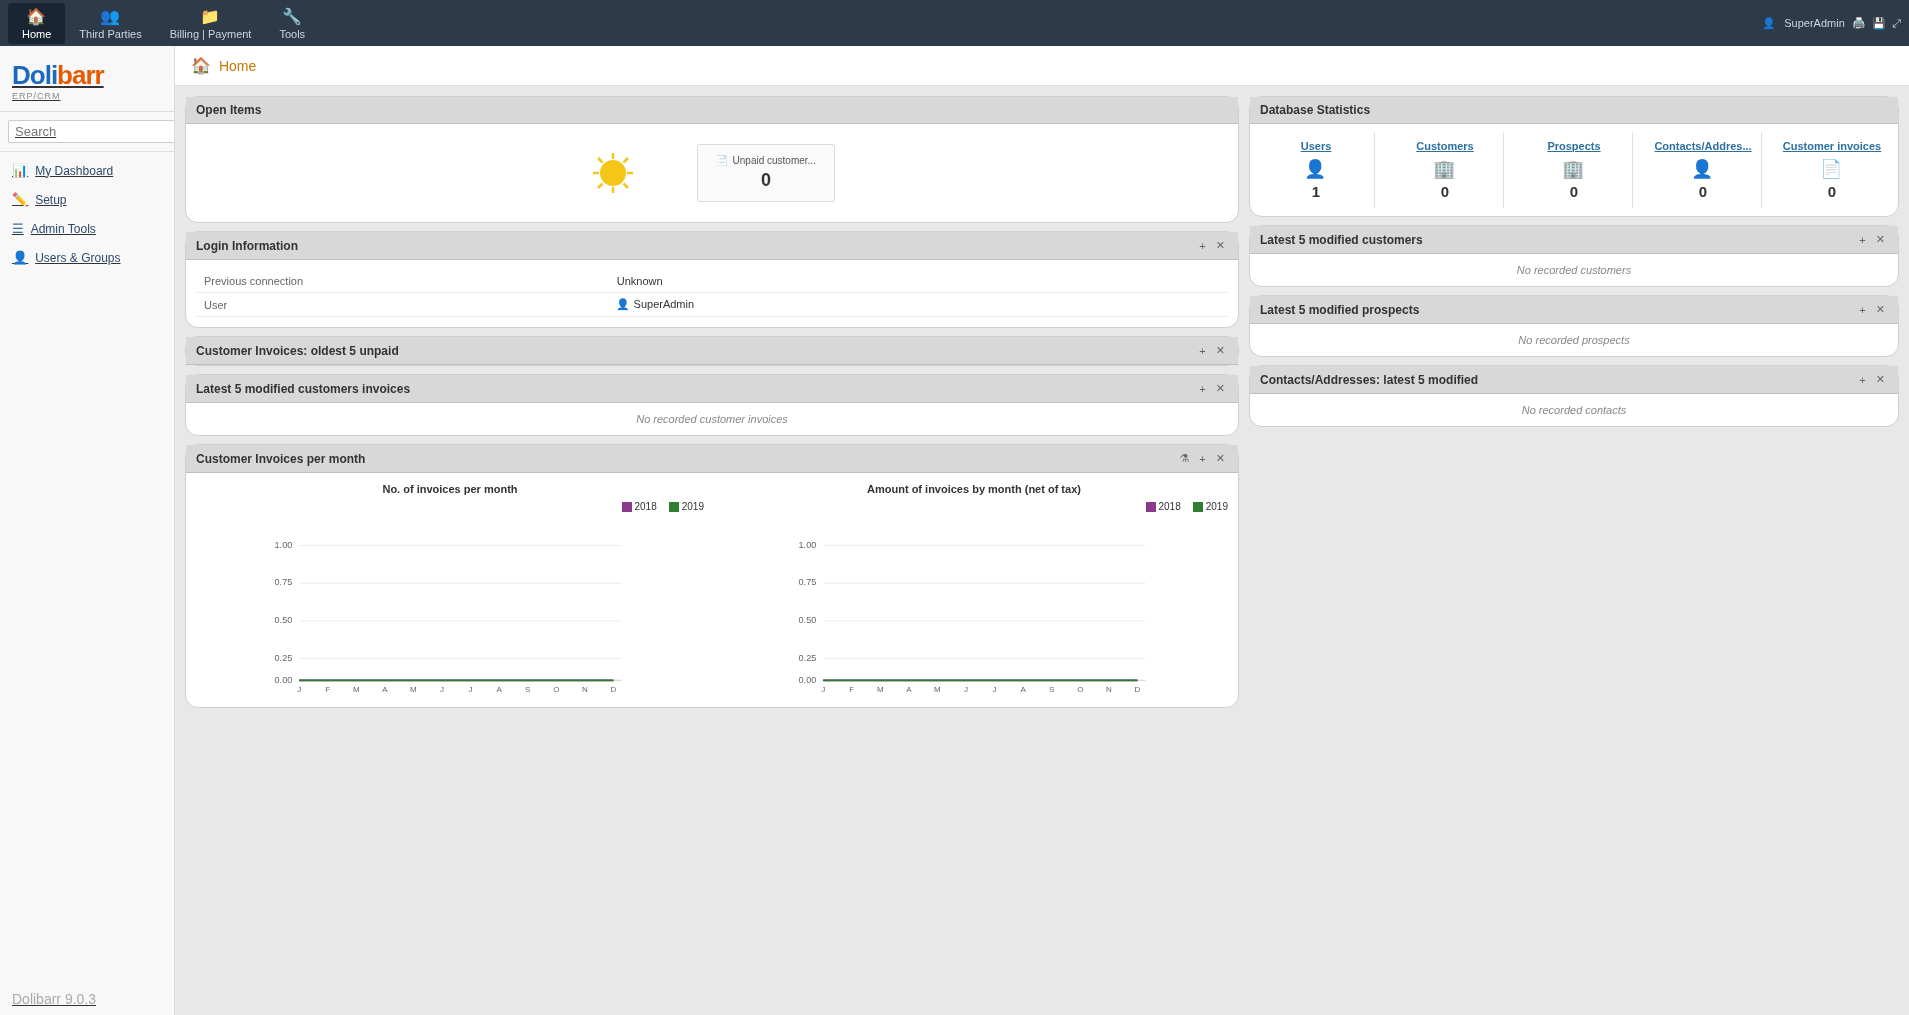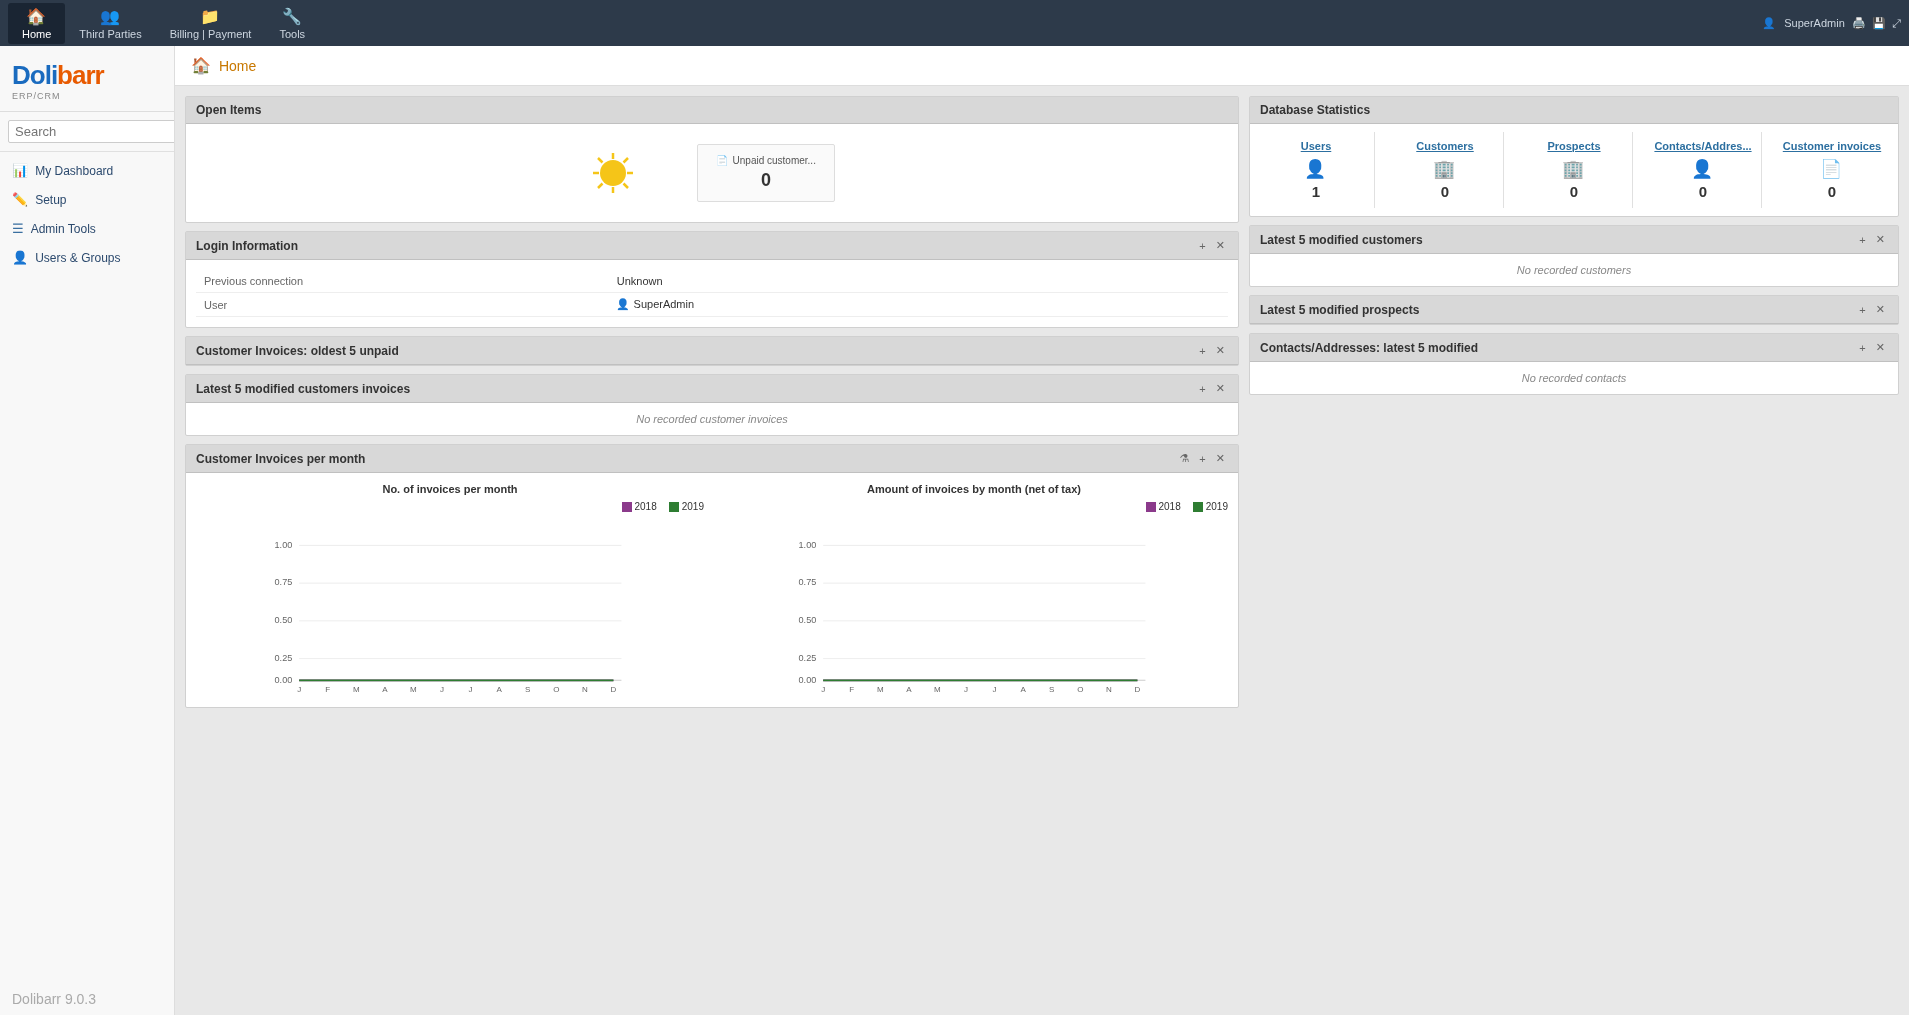--- a/index.html
+++ b/index.html
@@ -41,20 +41,21 @@
 
     
     .sidebar {
       width: 175px;
       min-width: 175px;
       background: #f8f8f8;
       border-right: 1px solid #ddd;
       display: flex;
       flex-direction: column;
       overflow-y: auto;
+      text-decoration: underline;
     }
     .sidebar-logo {
       padding: 14px 12px 10px 12px;
       border-bottom: 1px solid #ddd;
     }
     .sidebar-logo-text {
       font-size: 26px;
       font-weight: bold;
       color: #1a6bbf;
       letter-spacing: -1px;
@@ -129,21 +130,21 @@
       display: flex;
       gap: 10px;
     }
     .content-left { flex: 1; display: flex; flex-direction: column; gap: 8px; }
     .content-right { width: 650px; display: flex; flex-direction: column; gap: 8px; }
 
     
     .panel {
       background: #fff;
       border: 1px solid #d0d0d0;
-      border-radius: 2px;
+      border-radius: 13px;
     }
     .panel-header {
       background: #d8d8d8;
       padding: 6px 10px;
       font-size: 12px;
       font-weight: bold;
       color: #333;
       display: flex;
       align-items: center;
       justify-content: space-between;
@@ -567,20 +568,21 @@
         </div>
 
         <div class="panel">
           <div class="panel-header">
             <span>Latest 5 modified prospects</span>
             <div class="panel-header-actions">
               <button class="panel-header-btn">+</button>
               <button class="panel-header-btn">✕</button>
             </div>
           </div>
+          <div class="panel-empty">No recorded prospects</div>
         </div>
 
         <div class="panel">
           <div class="panel-header">
             <span>Contacts/Addresses: latest 5 modified</span>
             <div class="panel-header-actions">
               <button class="panel-header-btn">+</button>
               <button class="panel-header-btn">✕</button>
             </div>
           </div>

